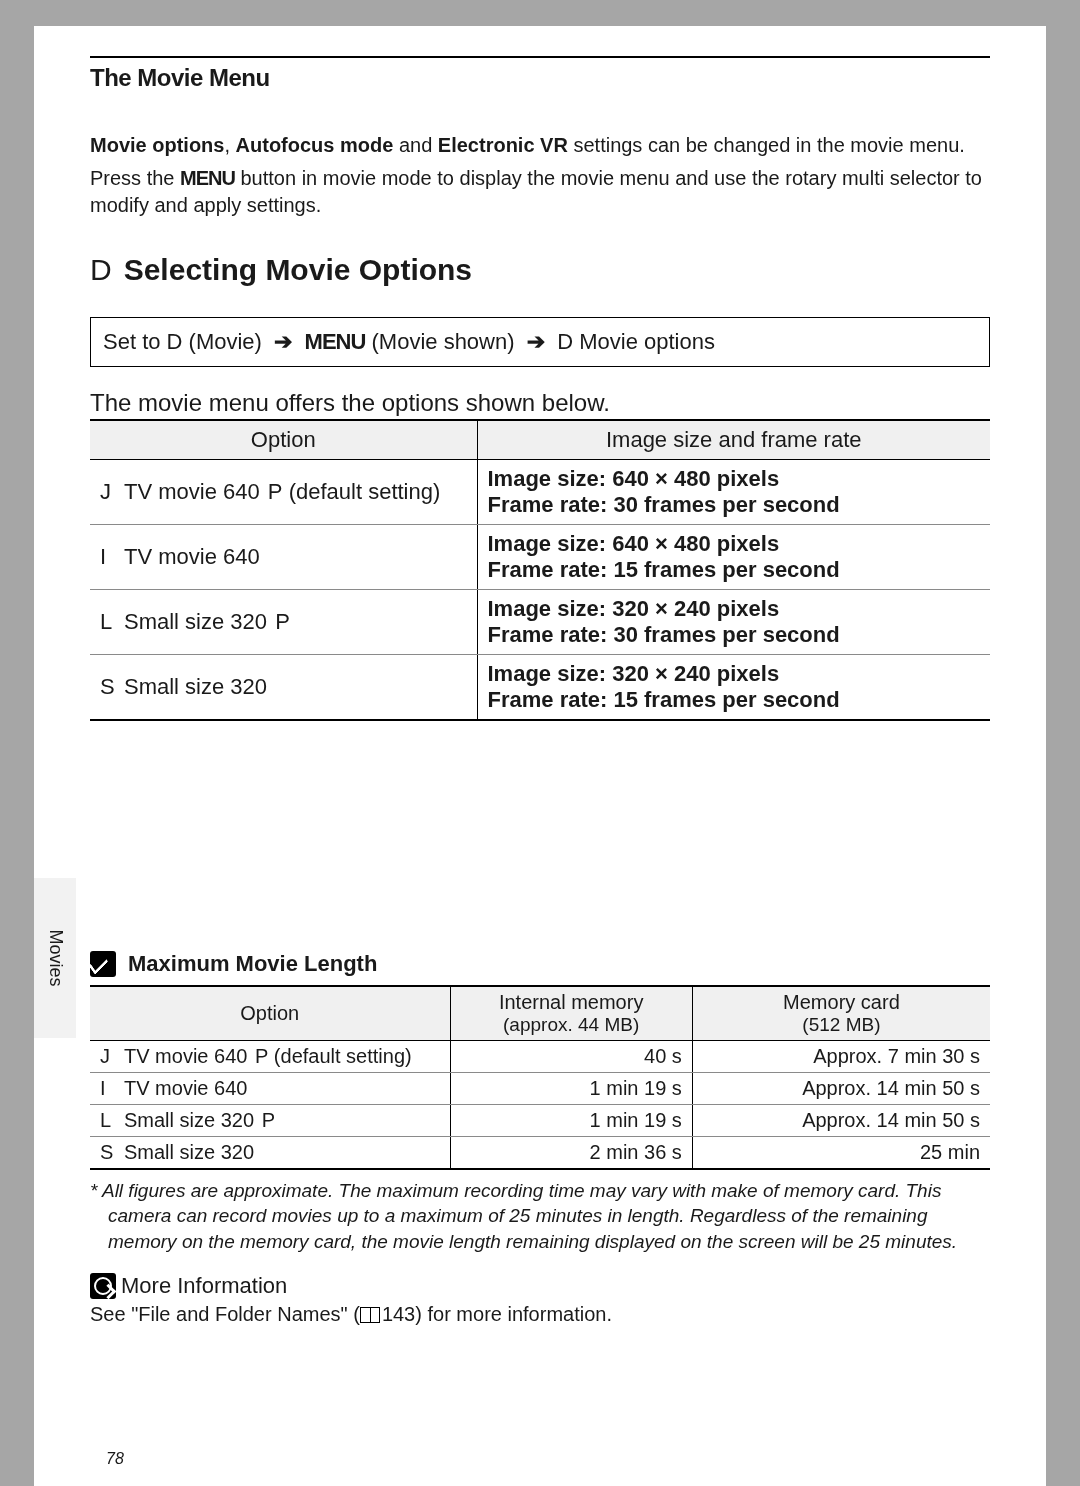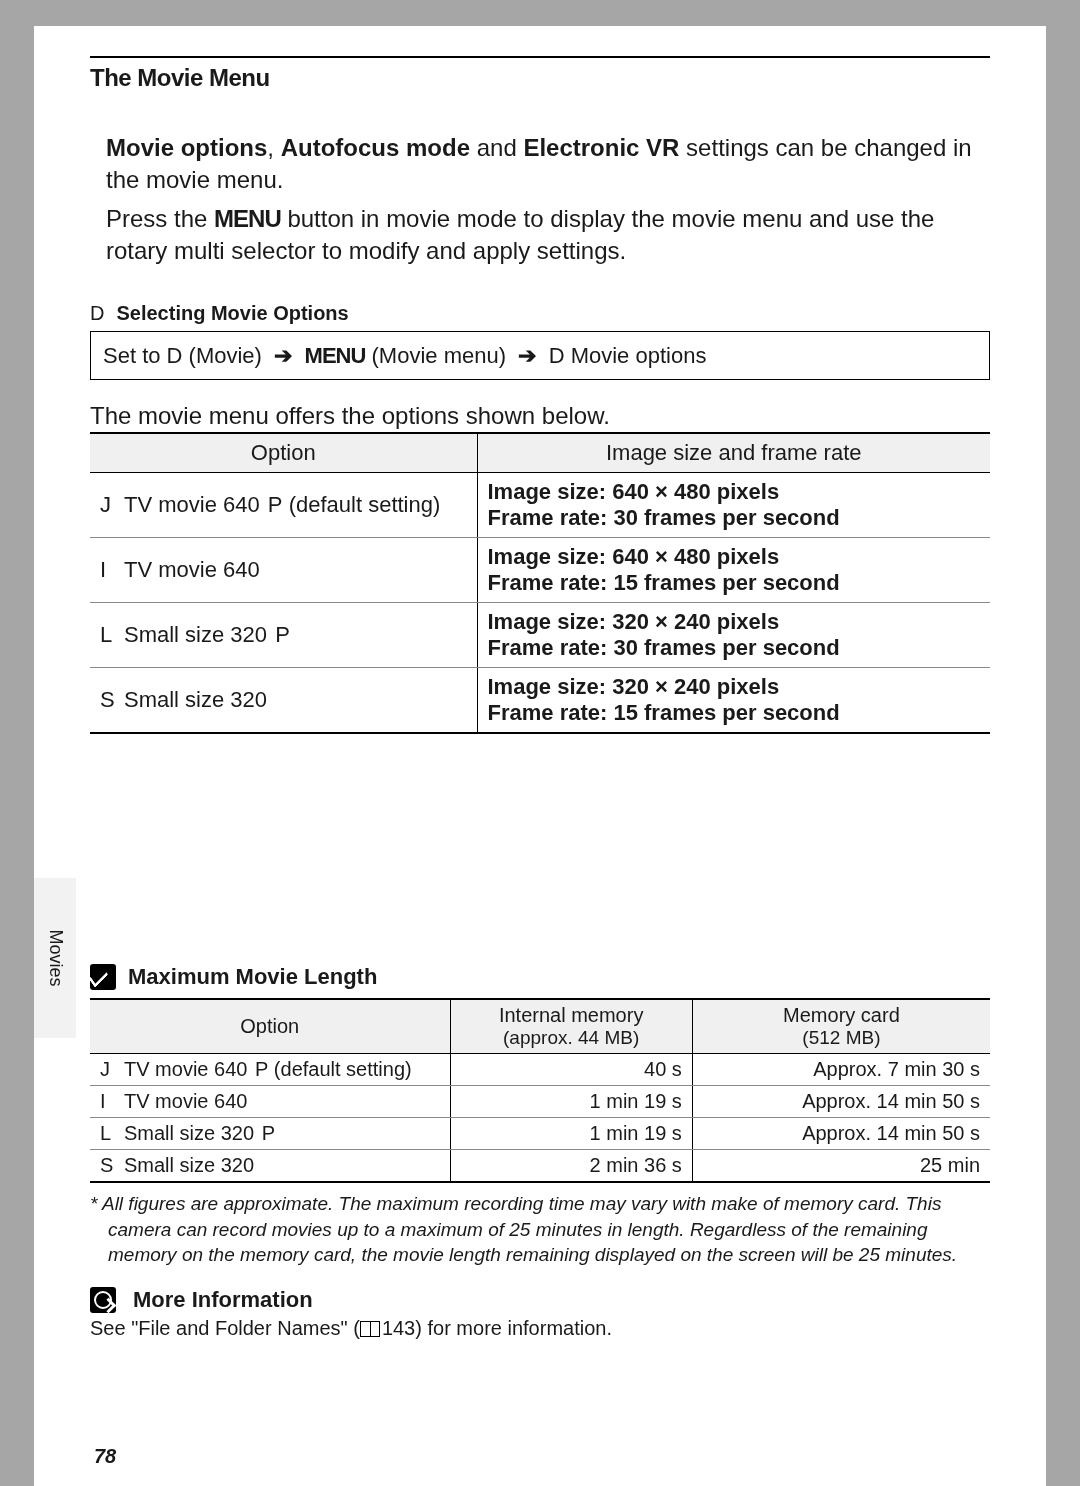--- a/index.html
+++ b/index.html
@@ -36,34 +36,34 @@
     border-top:2px solid #000;
     margin-top:30px;
   }
   h1{
     font-size:24px;
     font-weight:700;
     margin:6px 0 40px 0;
     letter-spacing:-0.5px;
   }
   .intro{
-    font-size:24px;
+    font-size:20px;
     line-height:1.35;
-    margin:0 0 6px 16px;
+    margin:0 0 6px 0;
   }
   .b{font-weight:700}
   .menu-label{
     font-family:Arial,Helvetica,sans-serif;
     font-weight:700;
     letter-spacing:-1px;
   }
   h2{
-    font-size:20px;
+    font-size:30px;
     font-weight:700;
-    margin:34px 0 6px 0;
+    margin:34px 0 30px 0;
   }
   h2 .dmark{
     font-weight:400;
     font-family:Arial,Helvetica,sans-serif;
     margin-right:12px;
   }
   .path-box{
     border:1px solid #000;
     padding:10px 12px;
     font-size:22px;
@@ -166,23 +166,23 @@
     line-height:1.35;
     margin-top:8px;
     padding-left:18px;
     text-indent:-18px;
     font-style:italic;
   }
 
   .more-head{
     display:flex;
     align-items:center;
-    gap:17px;
+    gap:5px;
     font-size:22px;
-    font-weight:700;
+    font-weight:400;
     margin-top:18px;
     margin-bottom:4px;
   }
   .more-icon{
     width:26px;height:26px;
     background:#000;
     border-radius:3px;
     position:relative;
     flex:0 0 26px;
   }
@@ -235,25 +235,24 @@
     position:absolute;
     left:50%;top:50%;
     transform:translate(-50%,-50%) rotate(90deg);
     transform-origin:center;
     font-size:18px;
     white-space:nowrap;
   }
 
   .page-num{
     position:absolute;
-    left:60px;
+    left:72px;
     bottom:18px;
-    font-size:20px;
+    font-size:16px;
     font-style:italic;
-    font-weight:bold;
   }
 </style>
 </head>
 <body>
 
 <div class="page">
   <div class="sheet">
     <div class="side-tab">
       <span>Movies</span>
     </div>
@@ -268,21 +267,21 @@
       <p class="intro">
         <span>Press the </span><span class="menu-label">MENU</span><span> button in movie mode to display the movie menu and use the rotary multi selector to modify and apply settings.</span>
       </p>
 
       <h2>
         <span class="dmark">D</span><span>Selecting Movie Options</span>
       </h2>
 
       <div class="path-box">
         <span>Set to </span><span>D</span><span>  (Movie) </span><span class="arrow">➔</span>
-        <span class="menu-label">MENU</span><span> (Movie menu) </span><span class="arrow">➔</span>
+        <span class="menu-label">MENU</span><span> (Movie shown) </span><span class="arrow">➔</span>
         <span>D</span><span>  Movie options</span>
       </div>
 
       <p class="lead">The movie menu offers the options shown below.</p>
 
       <table class="opts">
         <colgroup>
             <col class="opt-col">
             <col>
           </colgroup>

